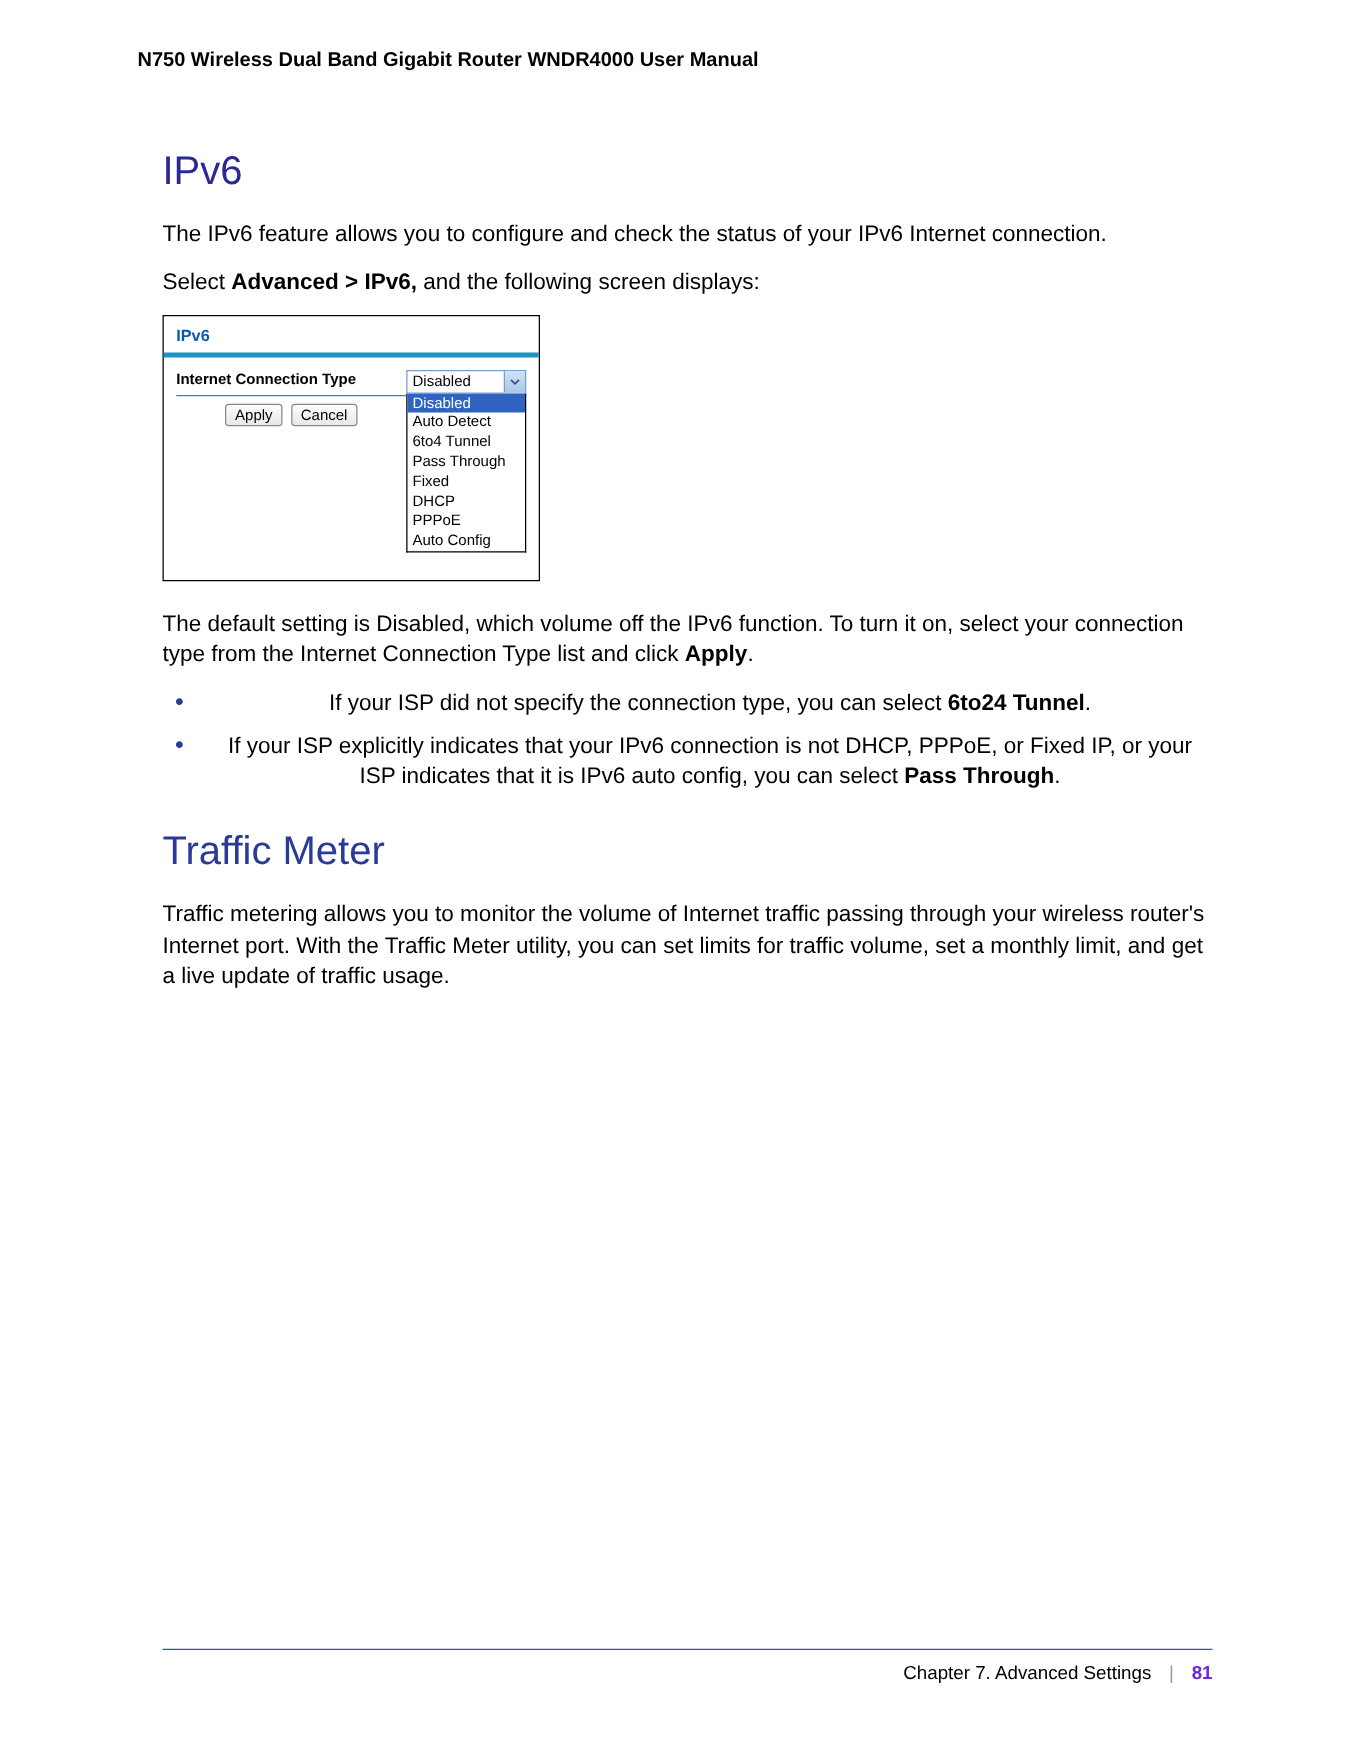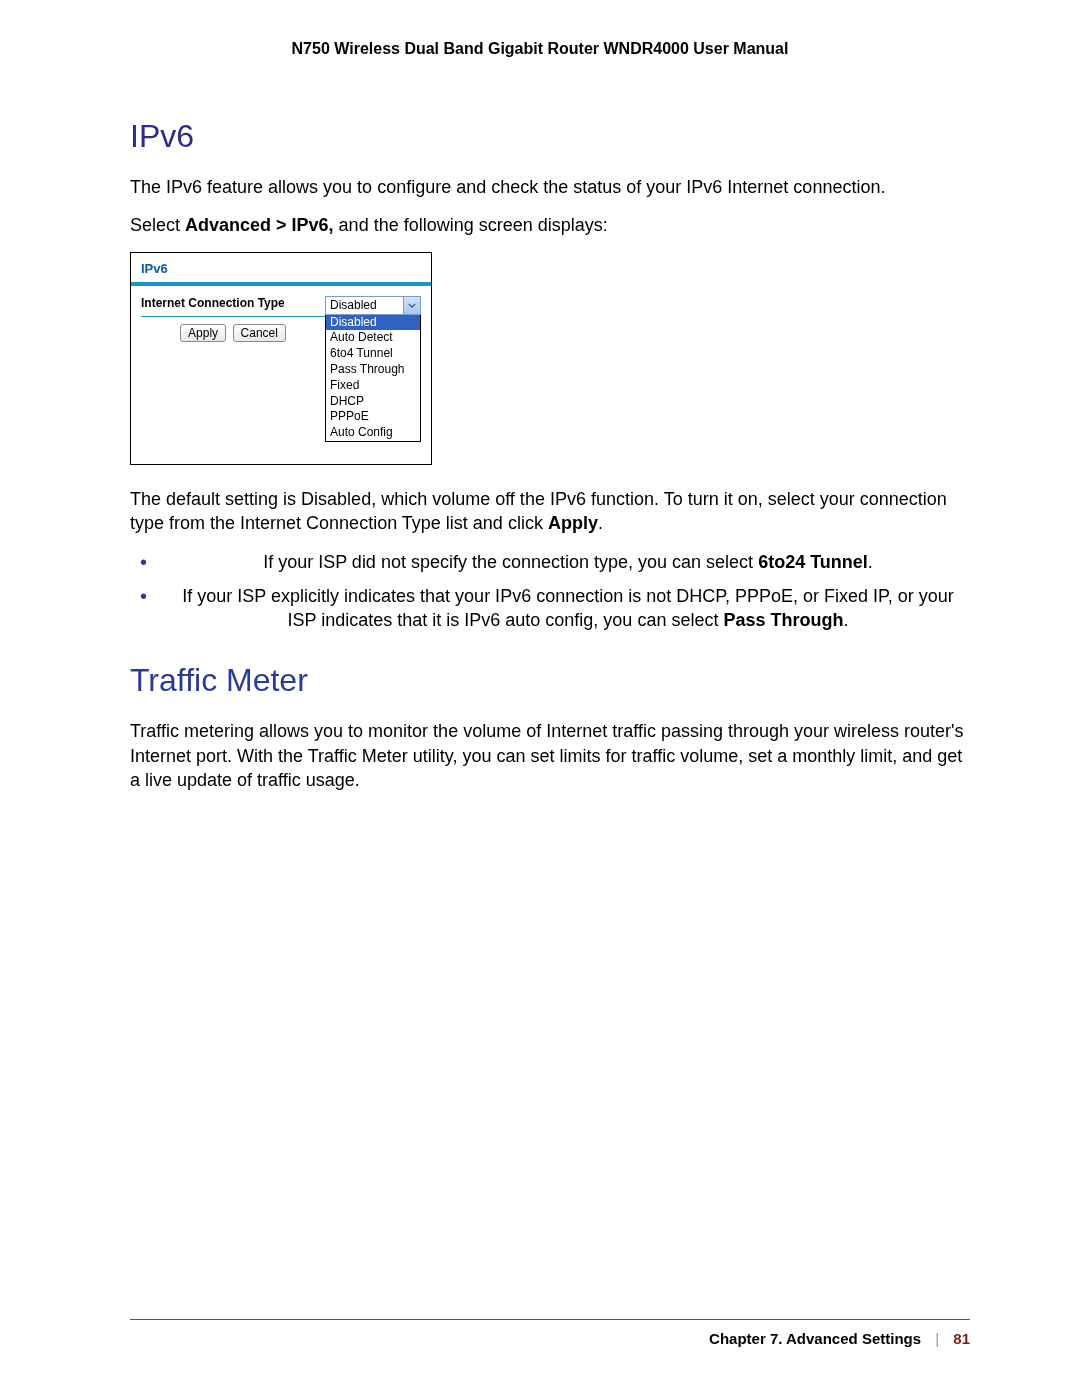--- a/index.html
+++ b/index.html
@@ -13,21 +13,20 @@
     position: relative;
   }
   .page {
     padding: 40px 110px 0 130px;
   }
   .header-title {
     font-size: 16px;
     font-weight: bold;
     margin-bottom: 60px;
     margin-left: -20px;
-    text-align: center;
   }
   h2.section {
     font-size: 32px;
     font-weight: normal;
     color: #2a2a90;
     margin: 0 0 20px 0;
     font-family: "Century Gothic", "Futura", Arial, sans-serif;
   }
   h2.section.blue {
     color: #2a3a99;
@@ -165,29 +164,29 @@
   }
   .footer-line {
     border-top: 1.5px solid #1c62ae;
     margin-bottom: 10px;
   }
   .footer-text {
     text-align: right;
     font-size: 15px;
   }
   .footer-text .chapter {
-    font-weight: bold;
+    font-weight: normal;
     margin-left: 28px;
   }
   .footer-text .sep {
     color: #999;
     margin: 0 10px;
   }
   .footer-text .pagenum {
-    color: #7f1d1d;
+    color: #6d28d9;
     font-weight: bold;
   }
 </style>
 </head>
 <body>
 
 <div class="page">
   <div class="header-title">N750 Wireless Dual Band Gigabit Router WNDR4000 User Manual</div>
 
   <h2 class="section">IPv6</h2>

